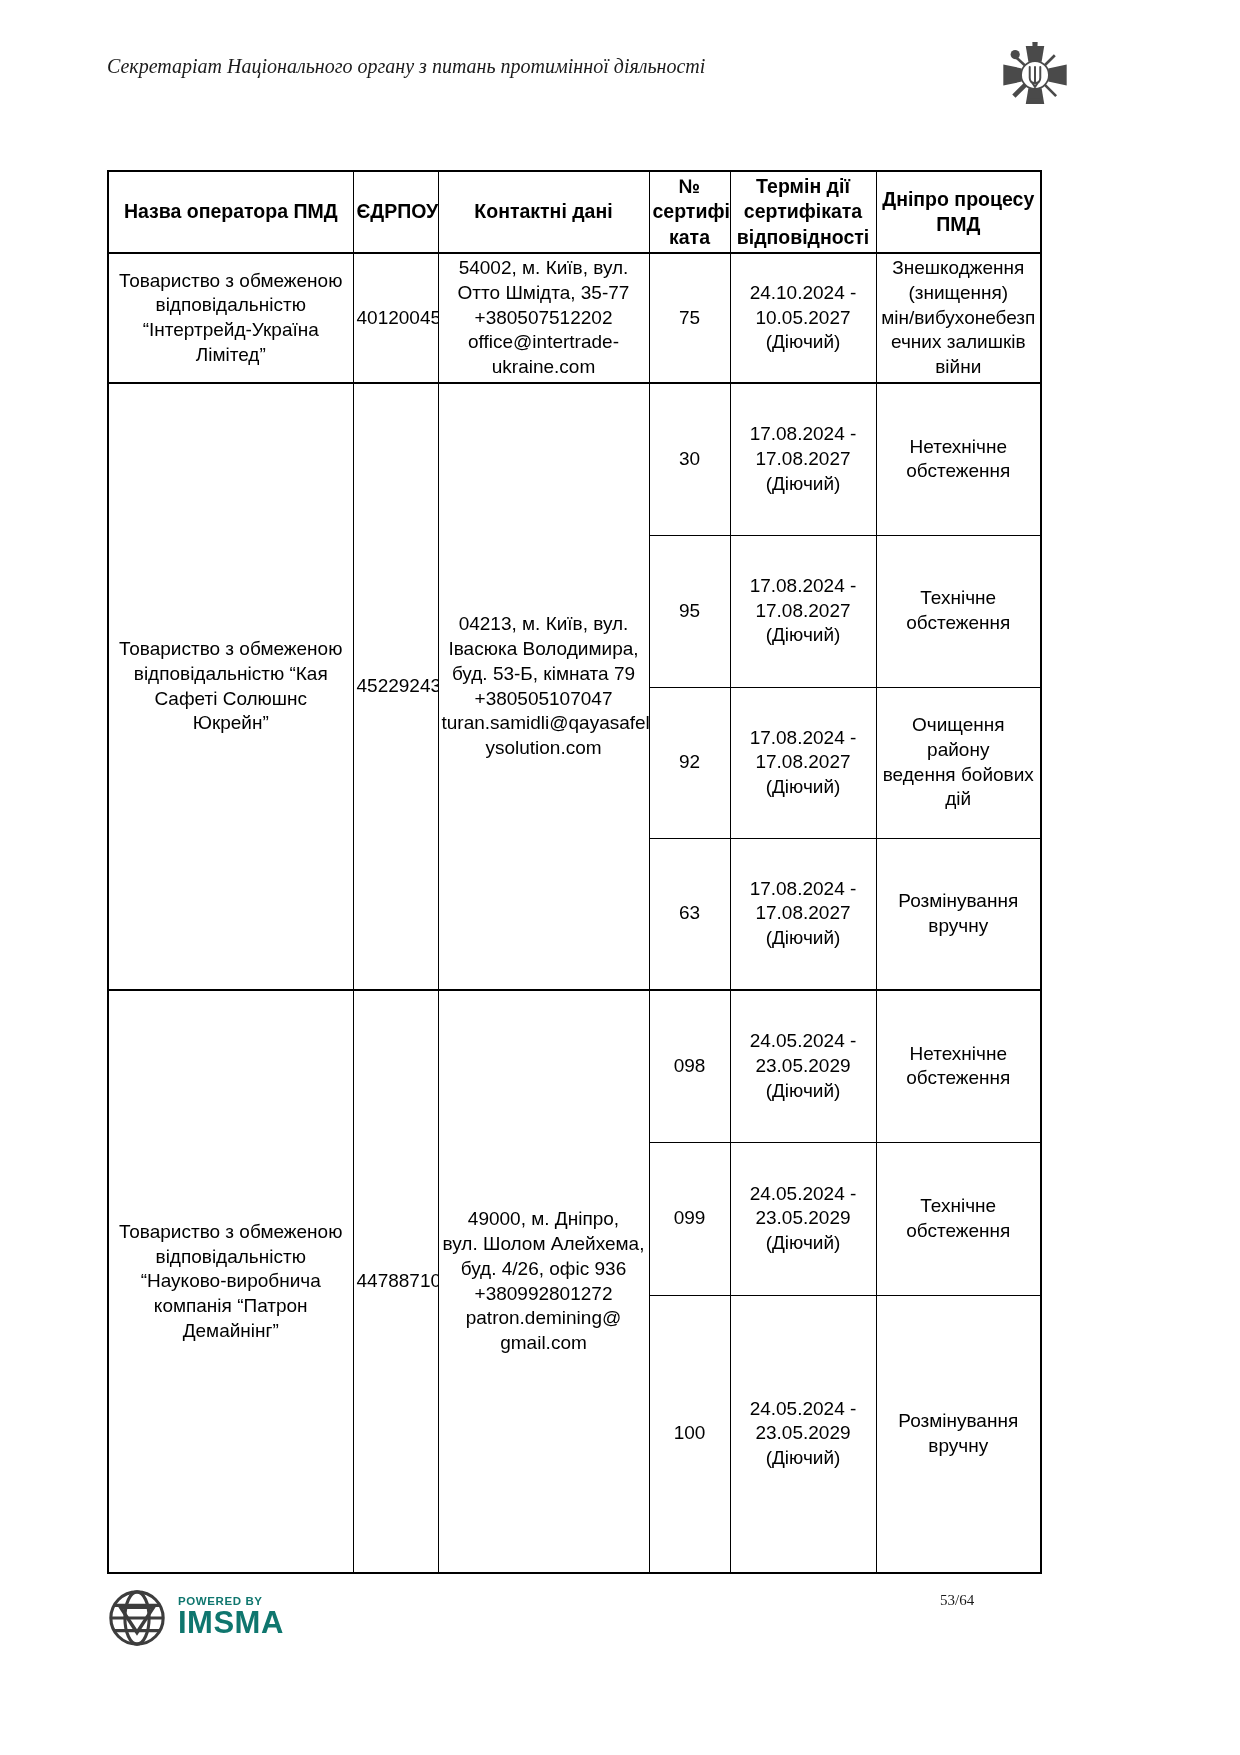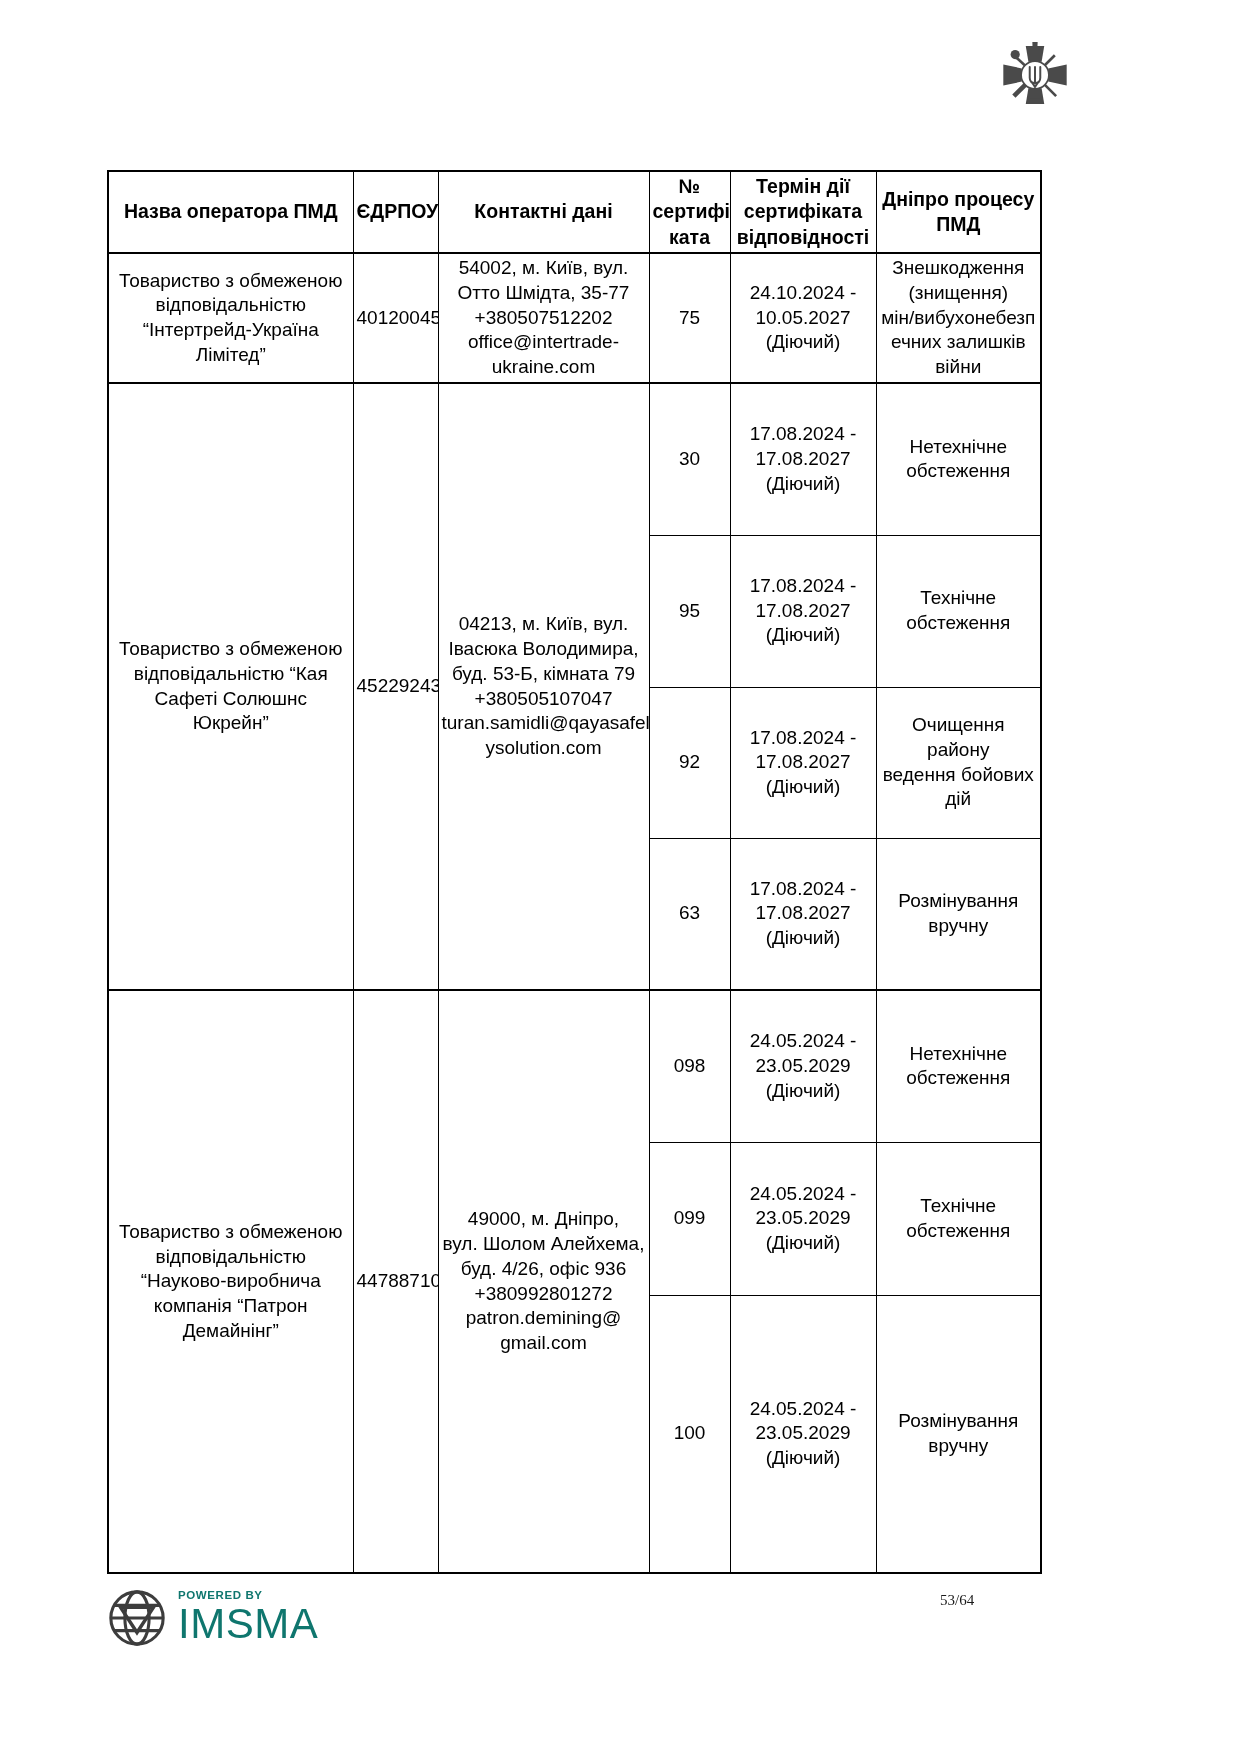--- a/index.html
+++ b/index.html
@@ -30,31 +30,32 @@
     white-space:pre-line;
     overflow:hidden;
   }
   .cert-table th{font-weight:bold;font-size:19.5px;}
   .cert-table .gsep td{border-top:2px solid #000;}
   .cert-table{border:2px solid #000;}
   .footer-logo{position:absolute;left:106px;top:1580px;display:flex;align-items:center;}
   .globe{width:62px;height:76px;flex:none;}
   .imsma-text{margin-left:10px;color:#0f766e;}
   .imsma-text .powered{font-size:11.5px;font-weight:600;letter-spacing:0.6px;line-height:1;}
-  .imsma-text .brand{font-size:42px;font-weight:normal;letter-spacing:0.5px;line-height:1.05;}
+  .imsma-text .brand{font-size:31px;font-weight:bold;letter-spacing:0.5px;line-height:1.05;}
   .page-number{
     position:absolute;left:940px;top:1592px;width:80px;text-align:left;
     font-family:"Liberation Serif", serif;font-size:15px;color:#1a1a1a;
   }
 </style>
 </head>
 <body>
 
 <div class="page">
 
+  <div class="doc-header-title">Секретаріат Національного органу з питань протимінної діяльності</div>
 
   <svg class="mod-emblem" viewBox="0 0 100 104" xmlns="http://www.w3.org/2000/svg">
     <g stroke="#4a4a4a" fill="none" stroke-width="4">
       <line x1="20" y1="24" x2="44" y2="46"></line>
       <line x1="18" y1="84" x2="42" y2="60" stroke-width="7"></line>
       <line x1="80" y1="22" x2="58" y2="44"></line>
       <line x1="82" y1="84" x2="60" y2="62"></line>
     </g>
     <circle cx="20" cy="21" r="7" fill="#4a4a4a"></circle>
     <g fill="#4a4a4a">

